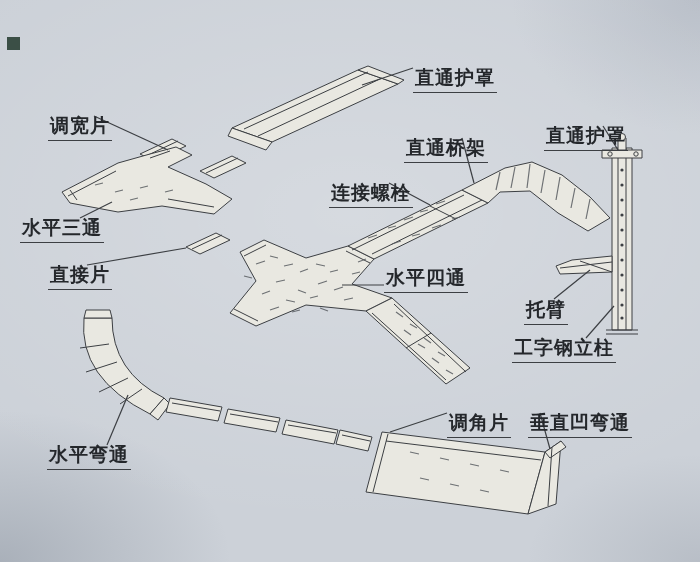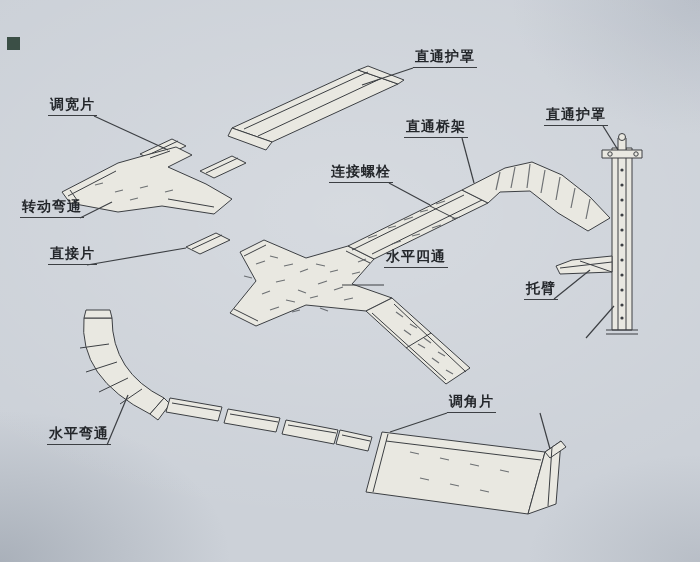--- a/index.html
+++ b/index.html
@@ -13,23 +13,23 @@
       radial-gradient(45% 35% at 100% 100%, rgba(95,105,120,0.18), rgba(0,0,0,0) 55%),
       var(--background,#ccd1d8);
   }
   svg{position:absolute;left:0;top:0;}
   .part{fill:var(--part-fill,#e9e8e1);stroke:var(--line,#3c3f43);stroke-width:1;stroke-linejoin:round;}
   .ln{fill:none;stroke:var(--line,#3c3f43);stroke-width:1;stroke-linejoin:round;}
   .speck{fill:none;stroke:var(--speckle,#585c60);stroke-width:1.2;opacity:.85;}
   .leader{fill:none;stroke:var(--line,#3c3f43);stroke-width:1.2;}
   .hole{fill:var(--line,#3c3f43);stroke:none;}
   .label{
-    position:absolute;font-size:14px;font-weight:700;letter-spacing:1px;white-space:nowrap;
+    position:absolute;font-size:19px;font-weight:700;letter-spacing:1px;white-space:nowrap;
     color:var(--label-text,#24272b);border-bottom:1.5px solid var(--line,#3c3f43);
-    padding:0 2px 2px 2px;line-height:1.2;
+    padding:0 2px 2px 2px;line-height:1.2;margin-top:19px;
   }
   .stamp{position:absolute;left:7px;top:37px;width:13px;height:13px;background:#2b4035;opacity:.9;}
 </style>
 </head>
 <body>
 
 <div class="stage">
 
   <svg width="700" height="562" viewBox="0 0 700 562">
 
@@ -151,21 +151,23 @@
       <path class="leader" d="M447,413 L390,432"></path>
       <path class="leader" d="M540,413 L550,449"></path>
     </g>
   </svg>
 
   <div class="label" style="left:413px;top:48px">直通护罩</div>
   <div class="label" style="left:48px;top:96px">调宽片</div>
   <div class="label" style="left:404px;top:118px">直通桥架</div>
   <div class="label" style="left:544px;top:106px">直通护罩</div>
   <div class="label" style="left:329px;top:163px">连接螺栓</div>
-  <div class="label" style="left:20px;top:198px">转动弯通</div>
+  <div class="label" style="left:20px;top:198px">水平三通</div>
   <div class="label" style="left:48px;top:245px">直接片</div>
   <div class="label" style="left:384px;top:248px">水平四通</div>
   <div class="label" style="left:524px;top:280px">托臂</div>
+  <div class="label" style="left:512px;top:318px">工字钢立柱</div>
   <div class="label" style="left:47px;top:425px">水平弯通</div>
   <div class="label" style="left:447px;top:393px">调角片</div>
+  <div class="label" style="left:528px;top:393px">垂直凹弯通</div>
 
   <div class="stamp"></div>
 </div>
 
 </body></html>

